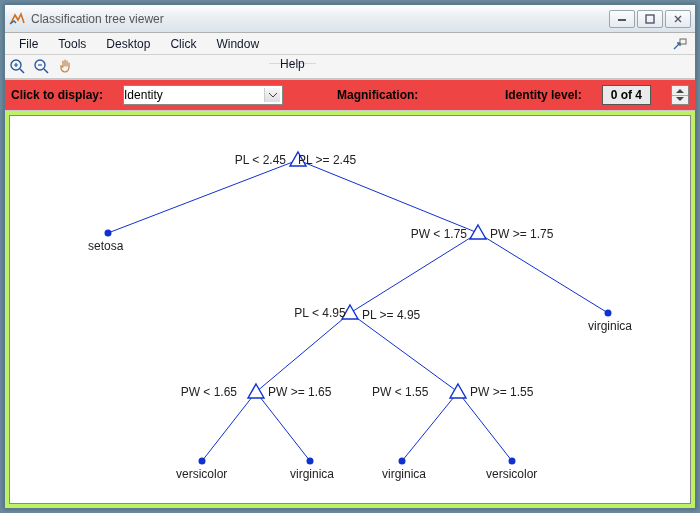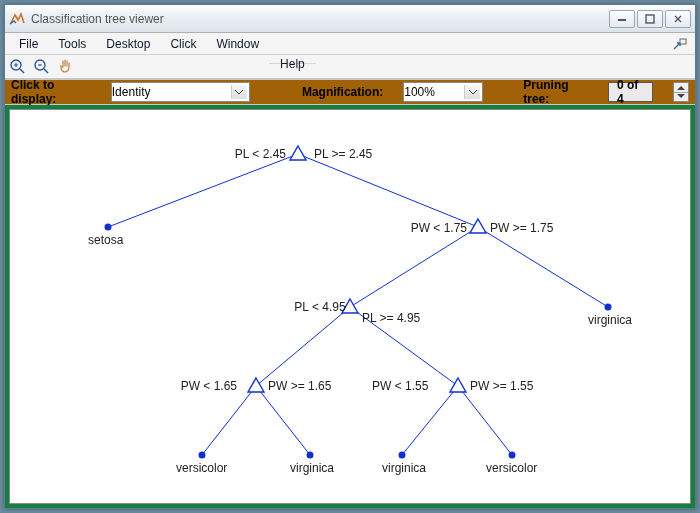--- a/index.html
+++ b/index.html
@@ -65,22 +65,22 @@
 }
 .toolbar {
   height: 24px;
   background: #f5f5f5;
   border-bottom: 1px solid #c8c8c8;
   display: flex; align-items: center;
   padding: 0 4px; gap: 6px;
 }
 .tool-icon { width: 18px; height: 18px; display:flex; align-items:center; justify-content:center; }
 .controlbar {
-  height: 26px;
-  background: #a16207;
+  height: 32px;
+  background: #ef4444;
   border-top: 1px solid #c8c8c8;
   border-bottom: 1px solid #c8c8c8;
   display: flex; align-items: center;
   padding: 0 6px;
   gap: 20px;
   font-size: 12px;
 }
 .controlbar .lbl { font-weight: bold; }
 .dropdown {
   height: 20px;
@@ -109,21 +109,21 @@
 .spinner {
   width: 18px; height: 20px;
   display:flex; flex-direction:column;
   border: 1px solid #888; background:#f0f0f0;
 }
 .spinner div { flex:1; display:flex; align-items:center; justify-content:center; }
 .spinner .sep { border-top:1px solid #aaa; }
 .canvas-wrap {
   flex: 1;
   padding: 4px;
-  background: #15803d;
+  background: #bef264;
 }
 .canvas {
   width: 100%; height: 100%;
   background: #fff;
   border: 1px solid #888;
   position: relative;
 }
 .canvas svg { position:absolute; top:0; left:0; }
 .tlabel {
   position: absolute;
@@ -207,30 +207,22 @@
     <div class="dropdown" style="width:160px">
       <span>Identity</span>
       <span class="dd-arrow">
           <svg width="8" height="5" viewBox="0 0 8 5">
             <path d="M0 0 L4 4 L8 0" fill="none" stroke="#444"></path>
           </svg>
         </span>
     </div>
     <span style="width:14px"></span>
     <span class="lbl">Magnification:</span>
-    <div class="dropdown" style="width:92px">
-      <span>100%</span>
-      <span class="dd-arrow">
-          <svg width="8" height="5" viewBox="0 0 8 5">
-            <path d="M0 0 L4 4 L8 0" fill="none" stroke="#444"></path>
-          </svg>
-        </span>
-    </div>
     <span style="flex:1"></span>
-    <span class="lbl">Pruning tree:</span>
+    <span class="lbl">Identity level:</span>
     <div class="prune-box">0 of 4</div>
     <div class="spinner">
       <div>
           <svg width="8" height="5" viewBox="0 0 8 5">
             <path d="M0 5 L4 1 L8 5 Z" fill="#444"></path>
           </svg>
         </div>
       <div class="sep">
           <svg width="8" height="5" viewBox="0 0 8 5">
             <path d="M0 0 L4 4 L8 0 Z" fill="#444"></path>
@@ -268,27 +260,27 @@
           <circle cx="98" cy="117" r="3.5"></circle>
           <circle cx="598" cy="197" r="3.5"></circle>
           <circle cx="192" cy="345" r="3.5"></circle>
           <circle cx="300" cy="345" r="3.5"></circle>
           <circle cx="392" cy="345" r="3.5"></circle>
           <circle cx="502" cy="345" r="3.5"></circle>
         </g>
       </svg>
 
       <span class="tlabel" style="left:200px; top:44px; text-align:right; width:76px">PL &lt; 2.45</span>
-      <span class="tlabel" style="left:304px; top:44px">PL &gt;= 2.45</span>
+      <span class="tlabel" style="left:288px; top:44px">PL &gt;= 2.45</span>
 
       <span class="tlabel" style="left:385px; top:118px; text-align:right; width:72px">PW &lt; 1.75</span>
       <span class="tlabel" style="left:480px; top:118px">PW &gt;= 1.75</span>
 
       <span class="tlabel" style="left:274px; top:197px; text-align:center; width:72px">PL &lt; 4.95</span>
-      <span class="tlabel" style="left:352px; top:208px">PL &gt;= 4.95</span>
+      <span class="tlabel" style="left:352px; top:199px">PL &gt;= 4.95</span>
 
       <span class="tlabel" style="left:151px; top:276px; text-align:right; width:76px">PW &lt; 1.65</span>
       <span class="tlabel" style="left:258px; top:276px">PW &gt;= 1.65</span>
 
       <span class="tlabel" style="left:362px; top:276px; text-align:left; width:76px">PW &lt; 1.55</span>
       <span class="tlabel" style="left:460px; top:276px">PW &gt;= 1.55</span>
 
       <span class="tlabel" style="left:78px; top:130px">setosa</span>
       <span class="tlabel" style="left:578px; top:210px">virginica</span>
       <span class="tlabel" style="left:166px; top:358px">versicolor</span>

